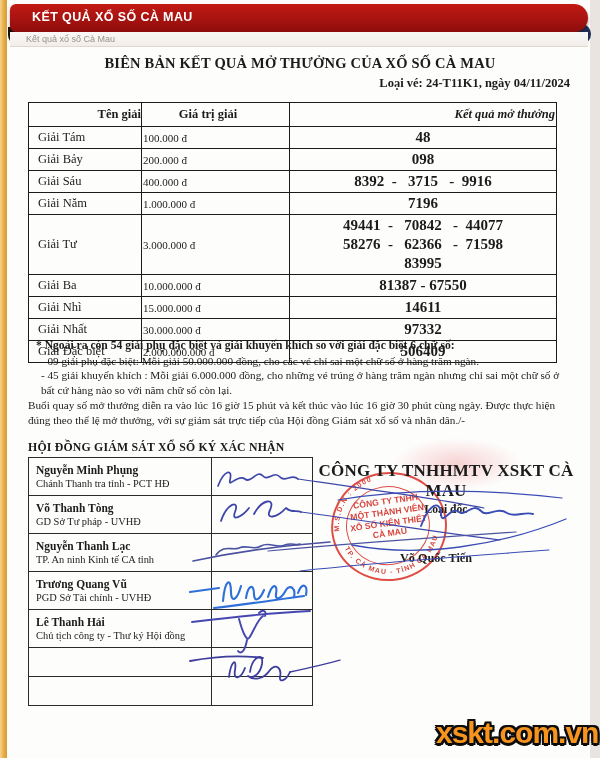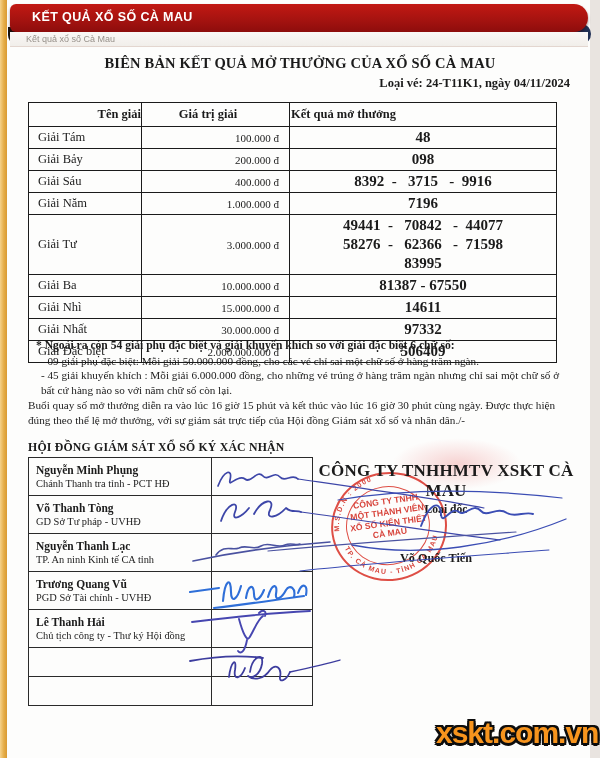--- a/index.html
+++ b/index.html
@@ -33,21 +33,21 @@
     font-weight:bold;font-size:14.5px;letter-spacing:.2px;}
   .doc-subtitle{position:absolute;left:30px;top:76px;width:540px;text-align:right;
     font-weight:bold;font-size:12.5px;}
   
   .results-table{position:absolute;left:28px;top:102px;width:529px;
     border-collapse:collapse;table-layout:fixed;}
   .results-table td{border:1.5px solid #1b1b1b;vertical-align:middle;}
   .results-table thead td{height:21px;font-weight:bold;font-size:12.5px;text-align:center;}
   .results-table tbody tr{height:19px;}
   .c-name{width:112px;padding:1px 0 1px 9px;font-size:12.5px;}
-  .c-value{width:130px;text-align:right;padding-right:10px;font-size:11px;}
+  .c-value{width:130px;padding-right:10px;font-size:11px;}
   .c-result{text-align:center;font-weight:bold;font-size:15px;}
   .c-result div{white-space:pre;line-height:19px;}
   
   .notes{position:absolute;left:28px;top:339px;width:541px;font-size:11.2px;line-height:14.6px;}
   .notes .n-head{font-weight:bold;font-size:11.6px;margin-left:8px;}
   .notes .n-bullet{padding-left:13px;}
   .notes .n-close{margin-top:1px;}
   
   .committee-heading{position:absolute;left:28px;top:440px;font-weight:bold;
     font-size:11.8px;letter-spacing:.2px;}
@@ -102,21 +102,21 @@
 <div class="breadcrumb-bar">Kết quả xổ số Cà Mau</div>
 
 <div class="doc-title">BIÊN BẢN KẾT QUẢ MỞ THƯỞNG CỦA XỔ SỐ CÀ MAU</div>
 <div class="doc-subtitle">Loại vé: 24-T11K1, ngày 04/11/2024</div>
 
 <table class="results-table">
   <thead>
     <tr>
       <td class="c-name" style="text-align:right;padding-left:0;margin-top:8px;">Tên giải</td>
       <td class="c-value" style="text-align:center;padding-right:16px;">Giá trị giải</td>
-      <td style="text-align:left;font-weight:bold;">Kết quả mở thưởng</td>
+      <td style="text-align:right;font-weight:bold;font-style:italic;">Kết quả mở thưởng</td>
     </tr>
   </thead>
   <tbody>
       <tr>
         <td class="c-name">Giải Tám</td>
         <td class="c-value">100.000 đ</td>
         <td class="c-result">
           <div>48</div>
         </td>
       </tr>

